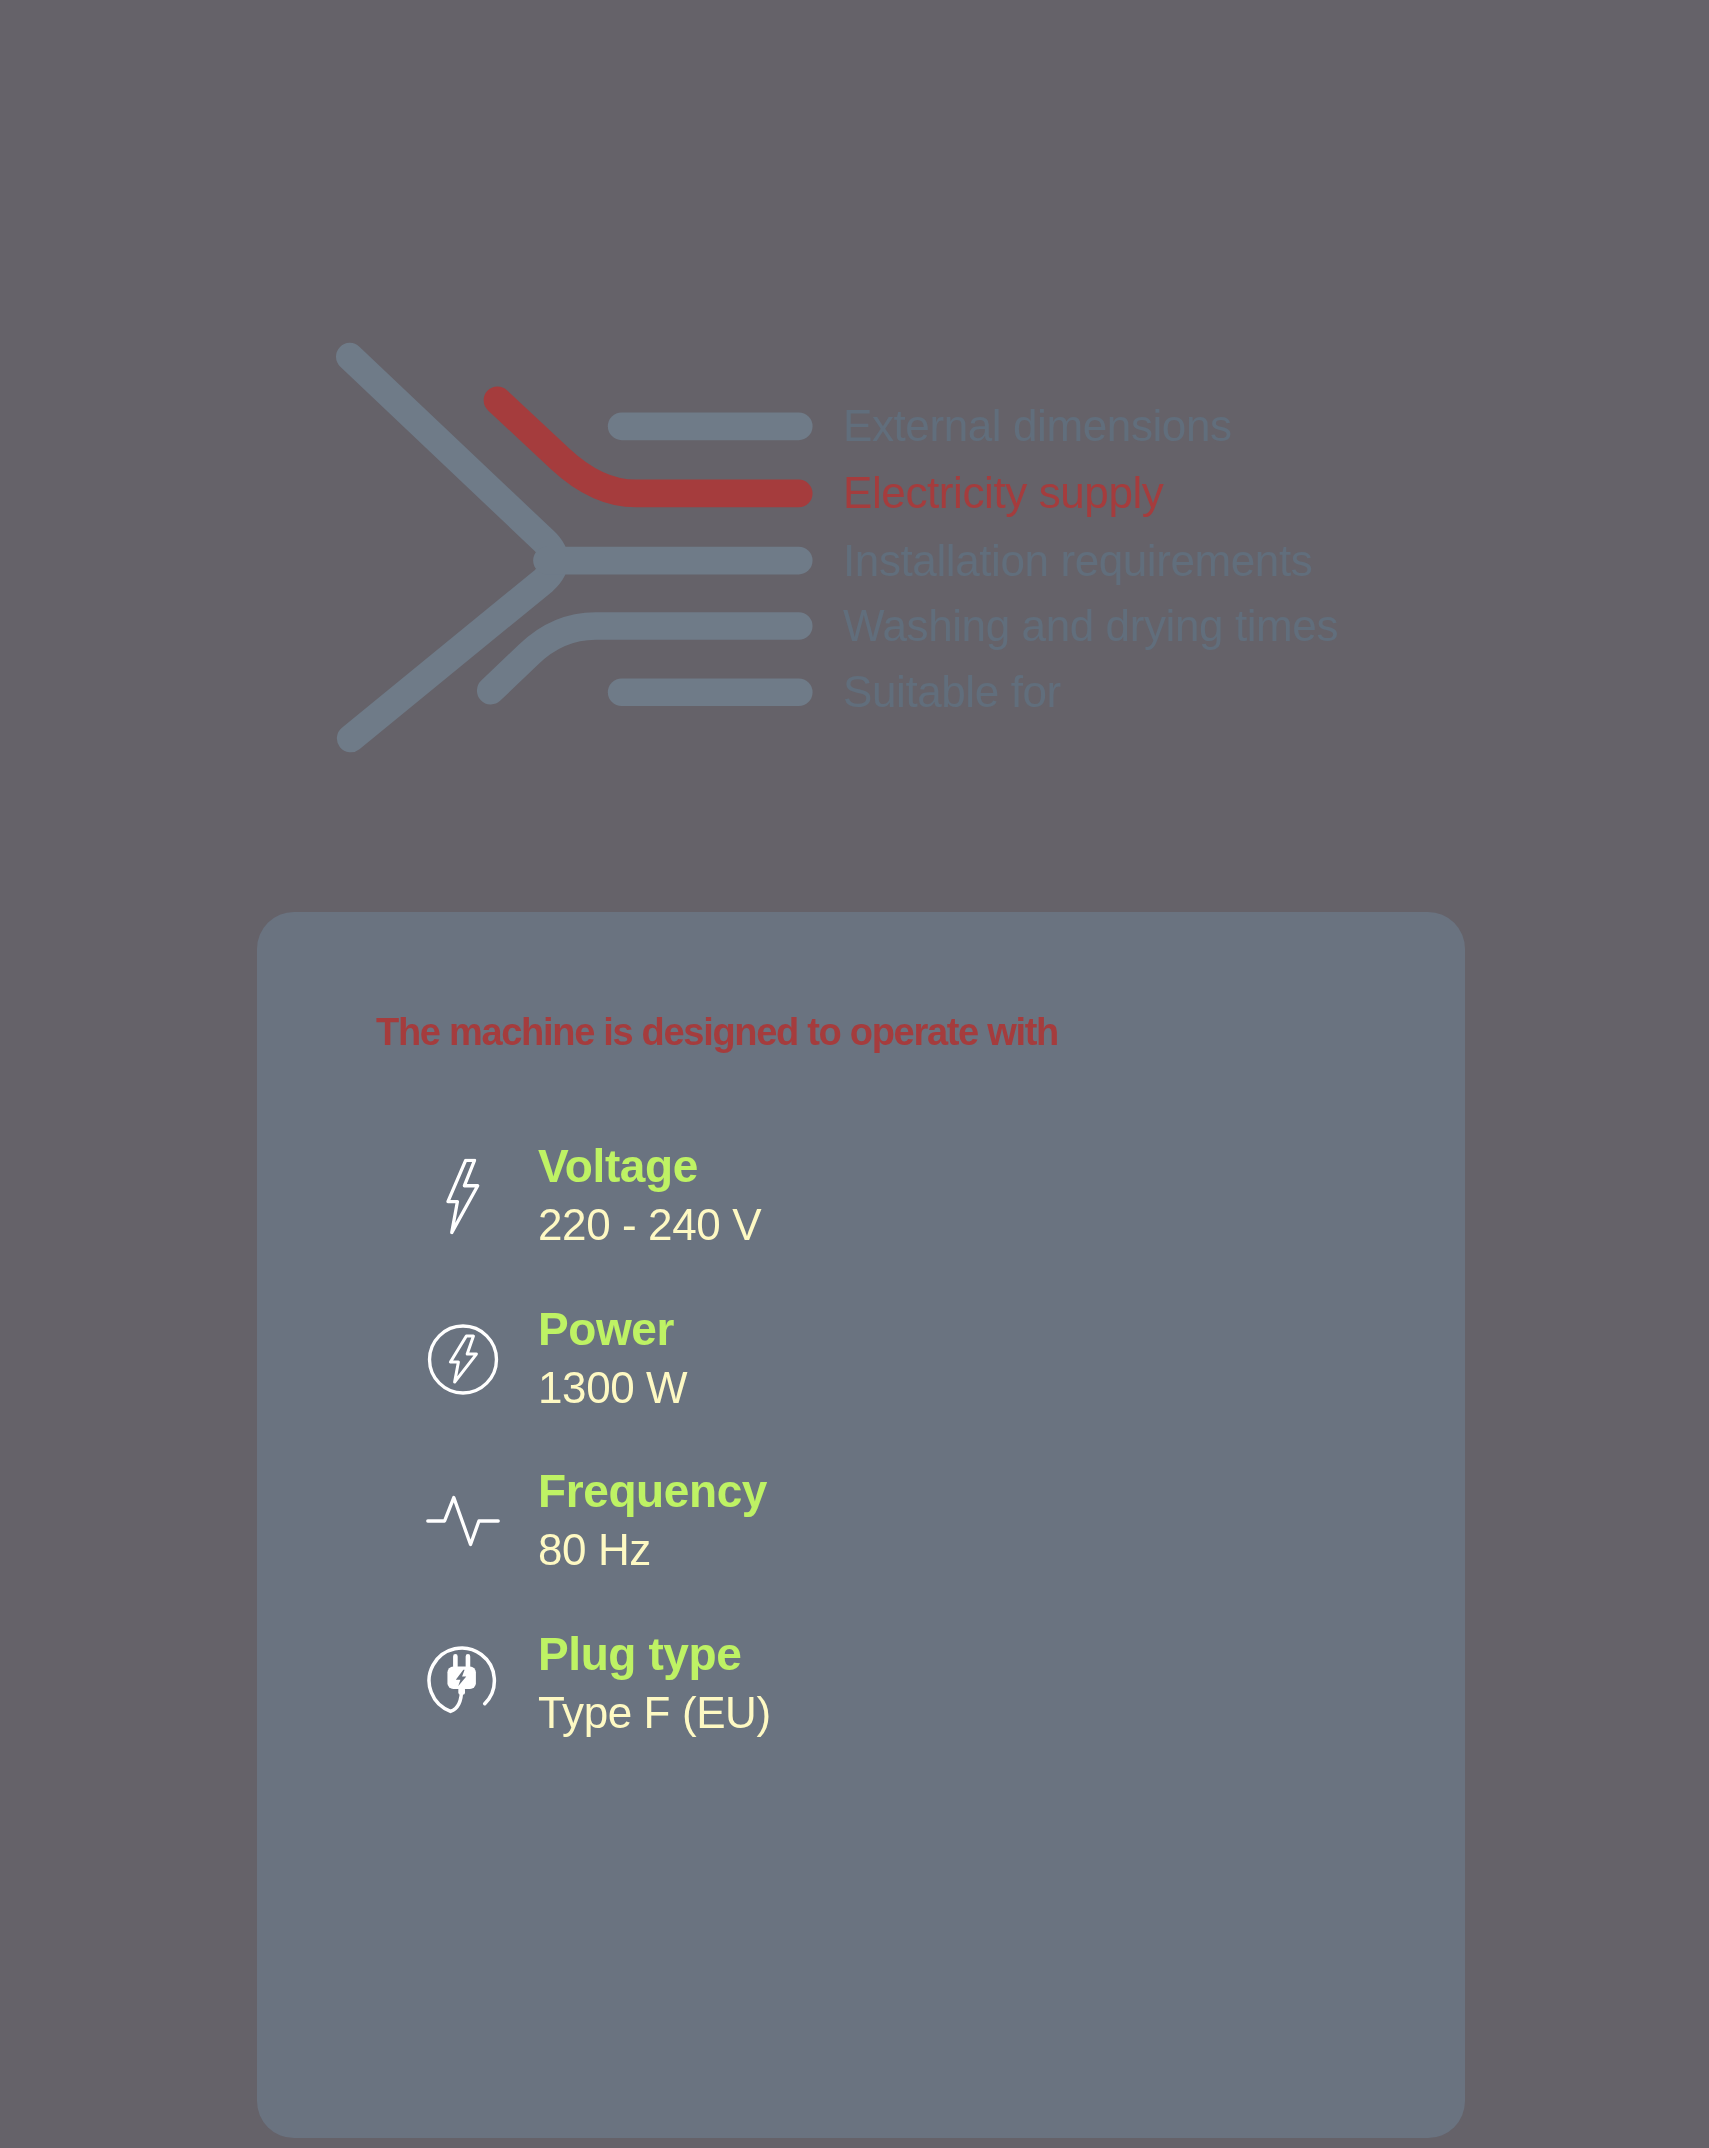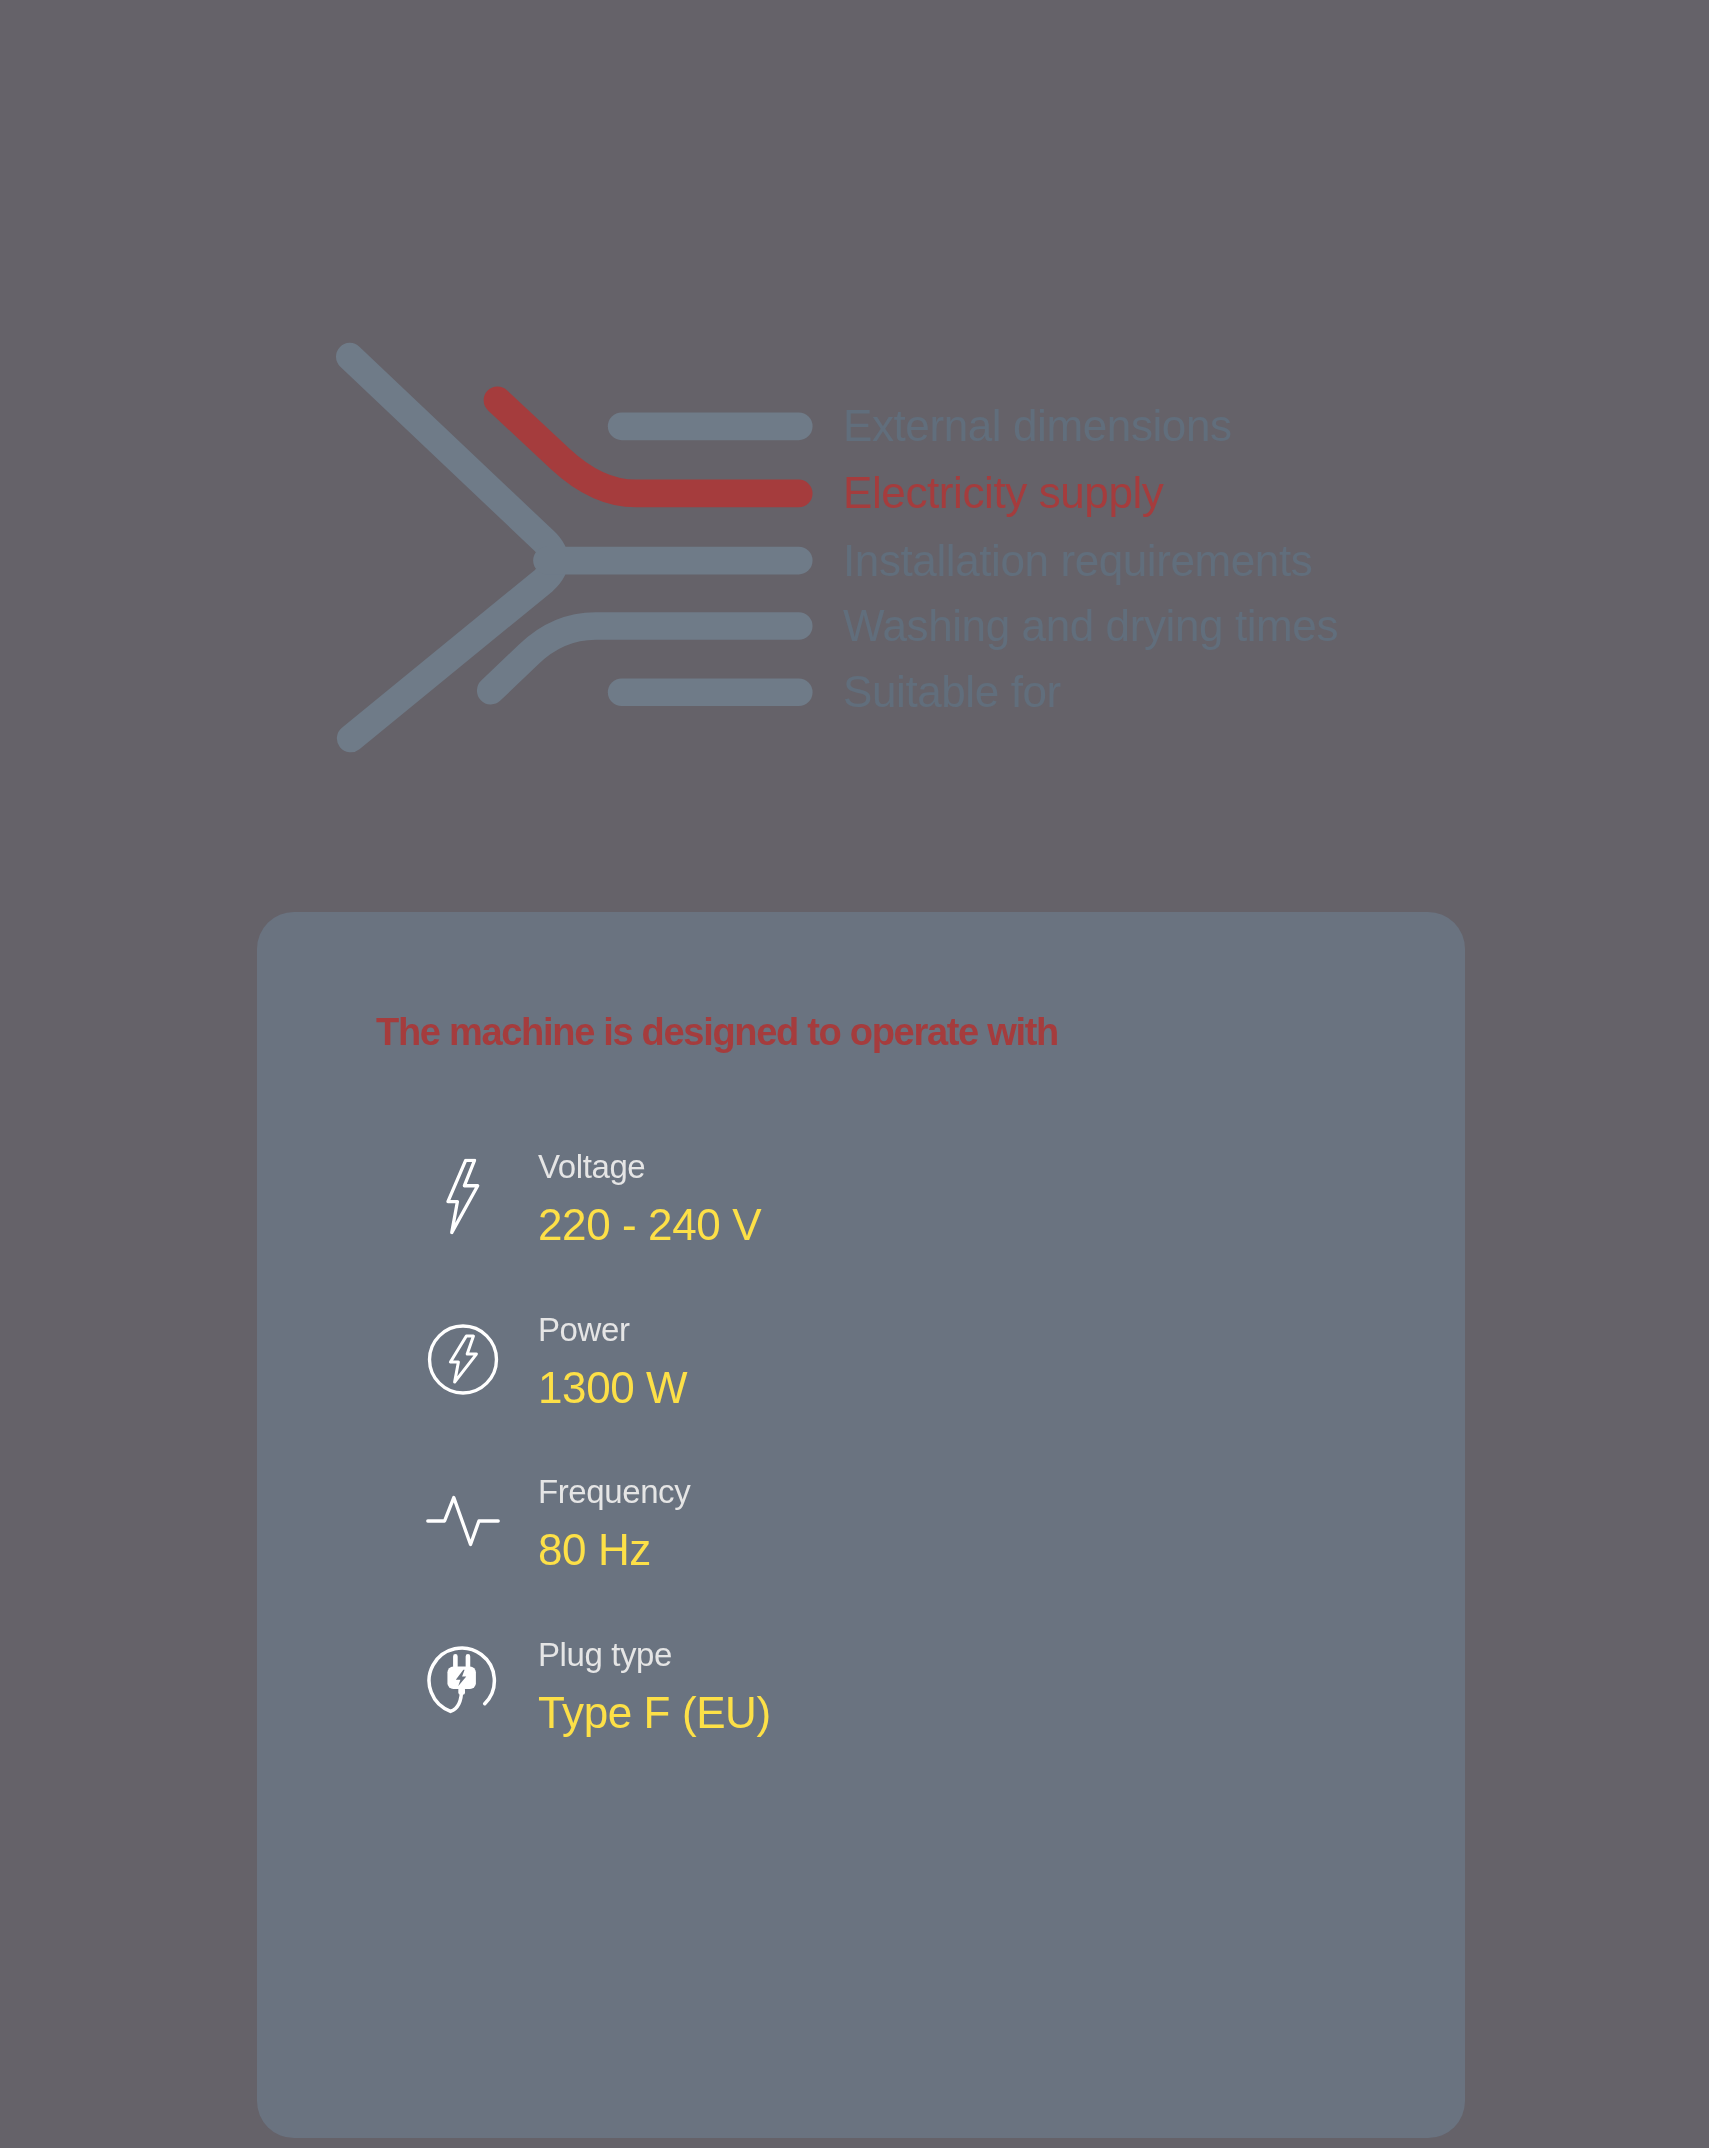--- a/index.html
+++ b/index.html
@@ -61,33 +61,33 @@
   .spec-row.r4{top:772px;}
   .spec-icon{
     flex:0 0 77px;
     width:77px;
     display:flex;
     justify-content:center;
     align-items:center;
   }
   .spec-text{margin-left:37px;}
   .spec-label{
-    font-size:33px;
-    font-weight:400;
+    font-size:46px;
+    font-weight:700;
     line-height:45px;
     letter-spacing:-0.4px;
-    color:#e5e5e5;
+    color:#bef264;
     white-space:nowrap;
   }
   .spec-value{
     font-size:44px;
     line-height:49px;
     margin-top:11px;
     letter-spacing:-0.4px;
-    color:#fde047;
+    color:#fef9c3;
     white-space:nowrap;
   }
 </style>
 </head>
 <body>
 
 <div class="page">
 
   <svg class="flow-svg" width="1709" height="2148" viewBox="0 0 2037 2560">
     <path class="flow-line flow-gray" d="M417 425 L648 644 Q674 668 648 692 L418 880"></path>

